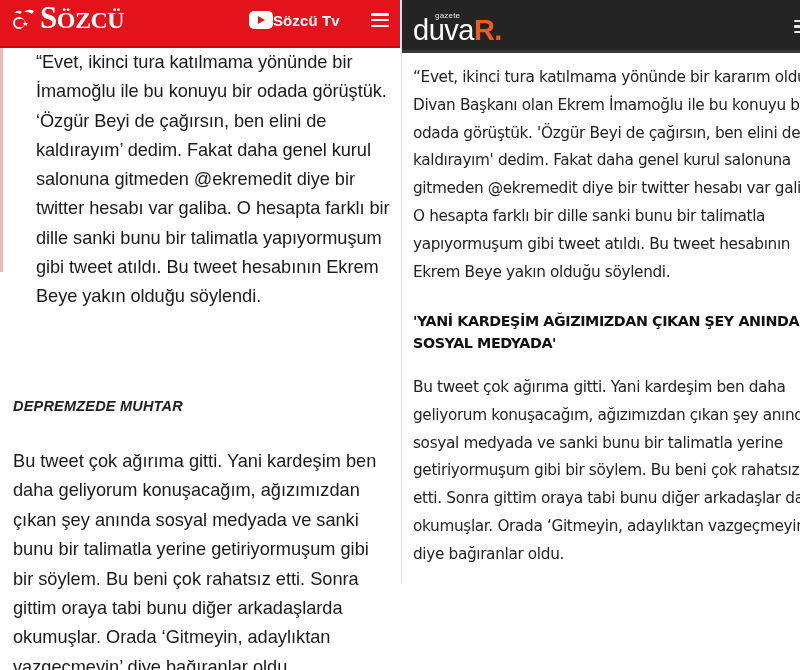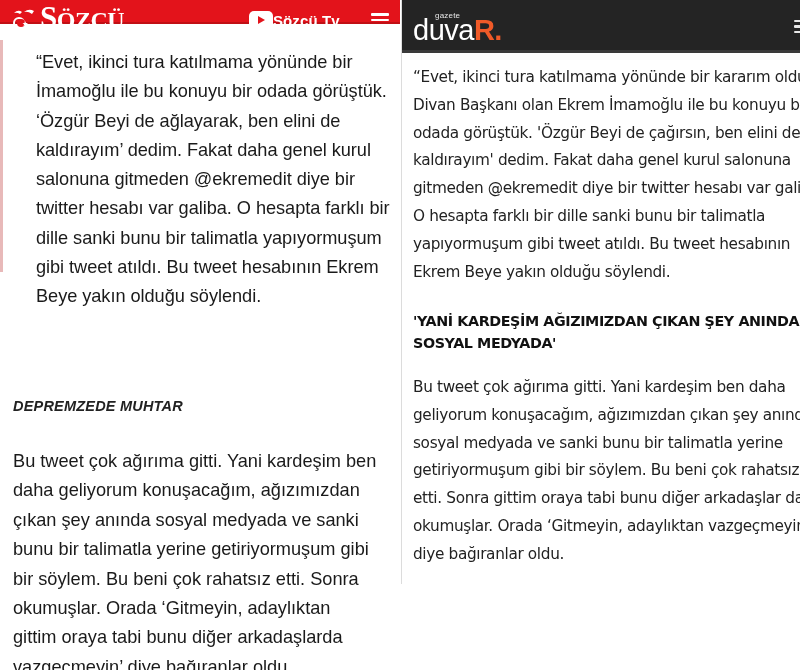--- a/index.html
+++ b/index.html
@@ -9,21 +9,21 @@
     
     .panel-left {
       position: absolute; left: 0; top: 0; width: 400px; height: 670px;
       background: #ffffff; overflow: hidden;
     }
     .panel-left .edge {
       position: absolute; left: 0; top: 40px; width: 3px; height: 232px;
       background: #e8b9b9;
     }
     .sozcu-header {
-      position: absolute; left: 0; top: 0; width: 400px; height: 24px;
+      position: absolute; left: 0; top: 0; width: 400px; height: 48px;
       background: #e3131b; border-bottom: 2px solid #c10f15;
       display: flex; align-items: center;
     }
     .sozcu-logo {
       position: absolute; left: 12px; top: 4px; height: 30px;
       display: flex; align-items: center;
     }
     .sozcu-logo .emblem {
       width: 26px; height: 24px; position: relative; margin-right: 2px;
     }
@@ -142,39 +142,39 @@
     <div class="hamburger">
       <span></span>
         <span></span>
         <span></span>
     </div>
   </header>
 
   <div class="sozcu-body">
     <span class="line">“Evet, ikinci tura katılmama yönünde bir</span>
     <span class="line">İmamoğlu ile bu konuyu bir odada görüştük.</span>
-    <span class="line">‘Özgür Beyi de ağlayarak, ben elini de</span>
+    <span class="line">‘Özgür Beyi de çağırsın, ben elini de</span>
     <span class="line">kaldırayım’ dedim.  Fakat daha genel kurul</span>
     <span class="line">salonuna gitmeden @ekremedit diye bir</span>
     <span class="line">twitter hesabı var galiba. O hesapta farklı bir</span>
     <span class="line">dille sanki bunu bir talimatla yapıyormuşum</span>
     <span class="line">gibi tweet atıldı. Bu tweet hesabının Ekrem</span>
     <span class="line">Beye yakın olduğu söylendi.</span>
   </div>
 
   <h3 class="sozcu-subhead">DEPREMZEDE MUHTAR</h3>
 
   <div class="sozcu-body2">
     <span class="line">Bu tweet çok ağırıma gitti. Yani kardeşim ben</span>
     <span class="line">daha geliyorum konuşacağım, ağızımızdan</span>
     <span class="line">çıkan şey anında sosyal medyada ve sanki</span>
     <span class="line">bunu bir talimatla yerine getiriyormuşum gibi</span>
     <span class="line">bir söylem. Bu beni çok rahatsız etti. Sonra</span>
+    <span class="line">gittim oraya tabi bunu diğer arkadaşlarda</span>
     <span class="line">okumuşlar. Orada ‘Gitmeyin, adaylıktan</span>
-    <span class="line">gittim oraya tabi bunu diğer arkadaşlarda</span>
     <span class="line">vazgeçmeyin’ diye bağıranlar oldu.</span>
   </div>
 </div>
 
 <div class="panel-right">
   <header class="duvar-header">
     <a class="duvar-logo">
       <span class="gazete">gazete</span>
       <span class="wordmark"><span>duva</span><span class="accent">R.</span></span>
     </a>

